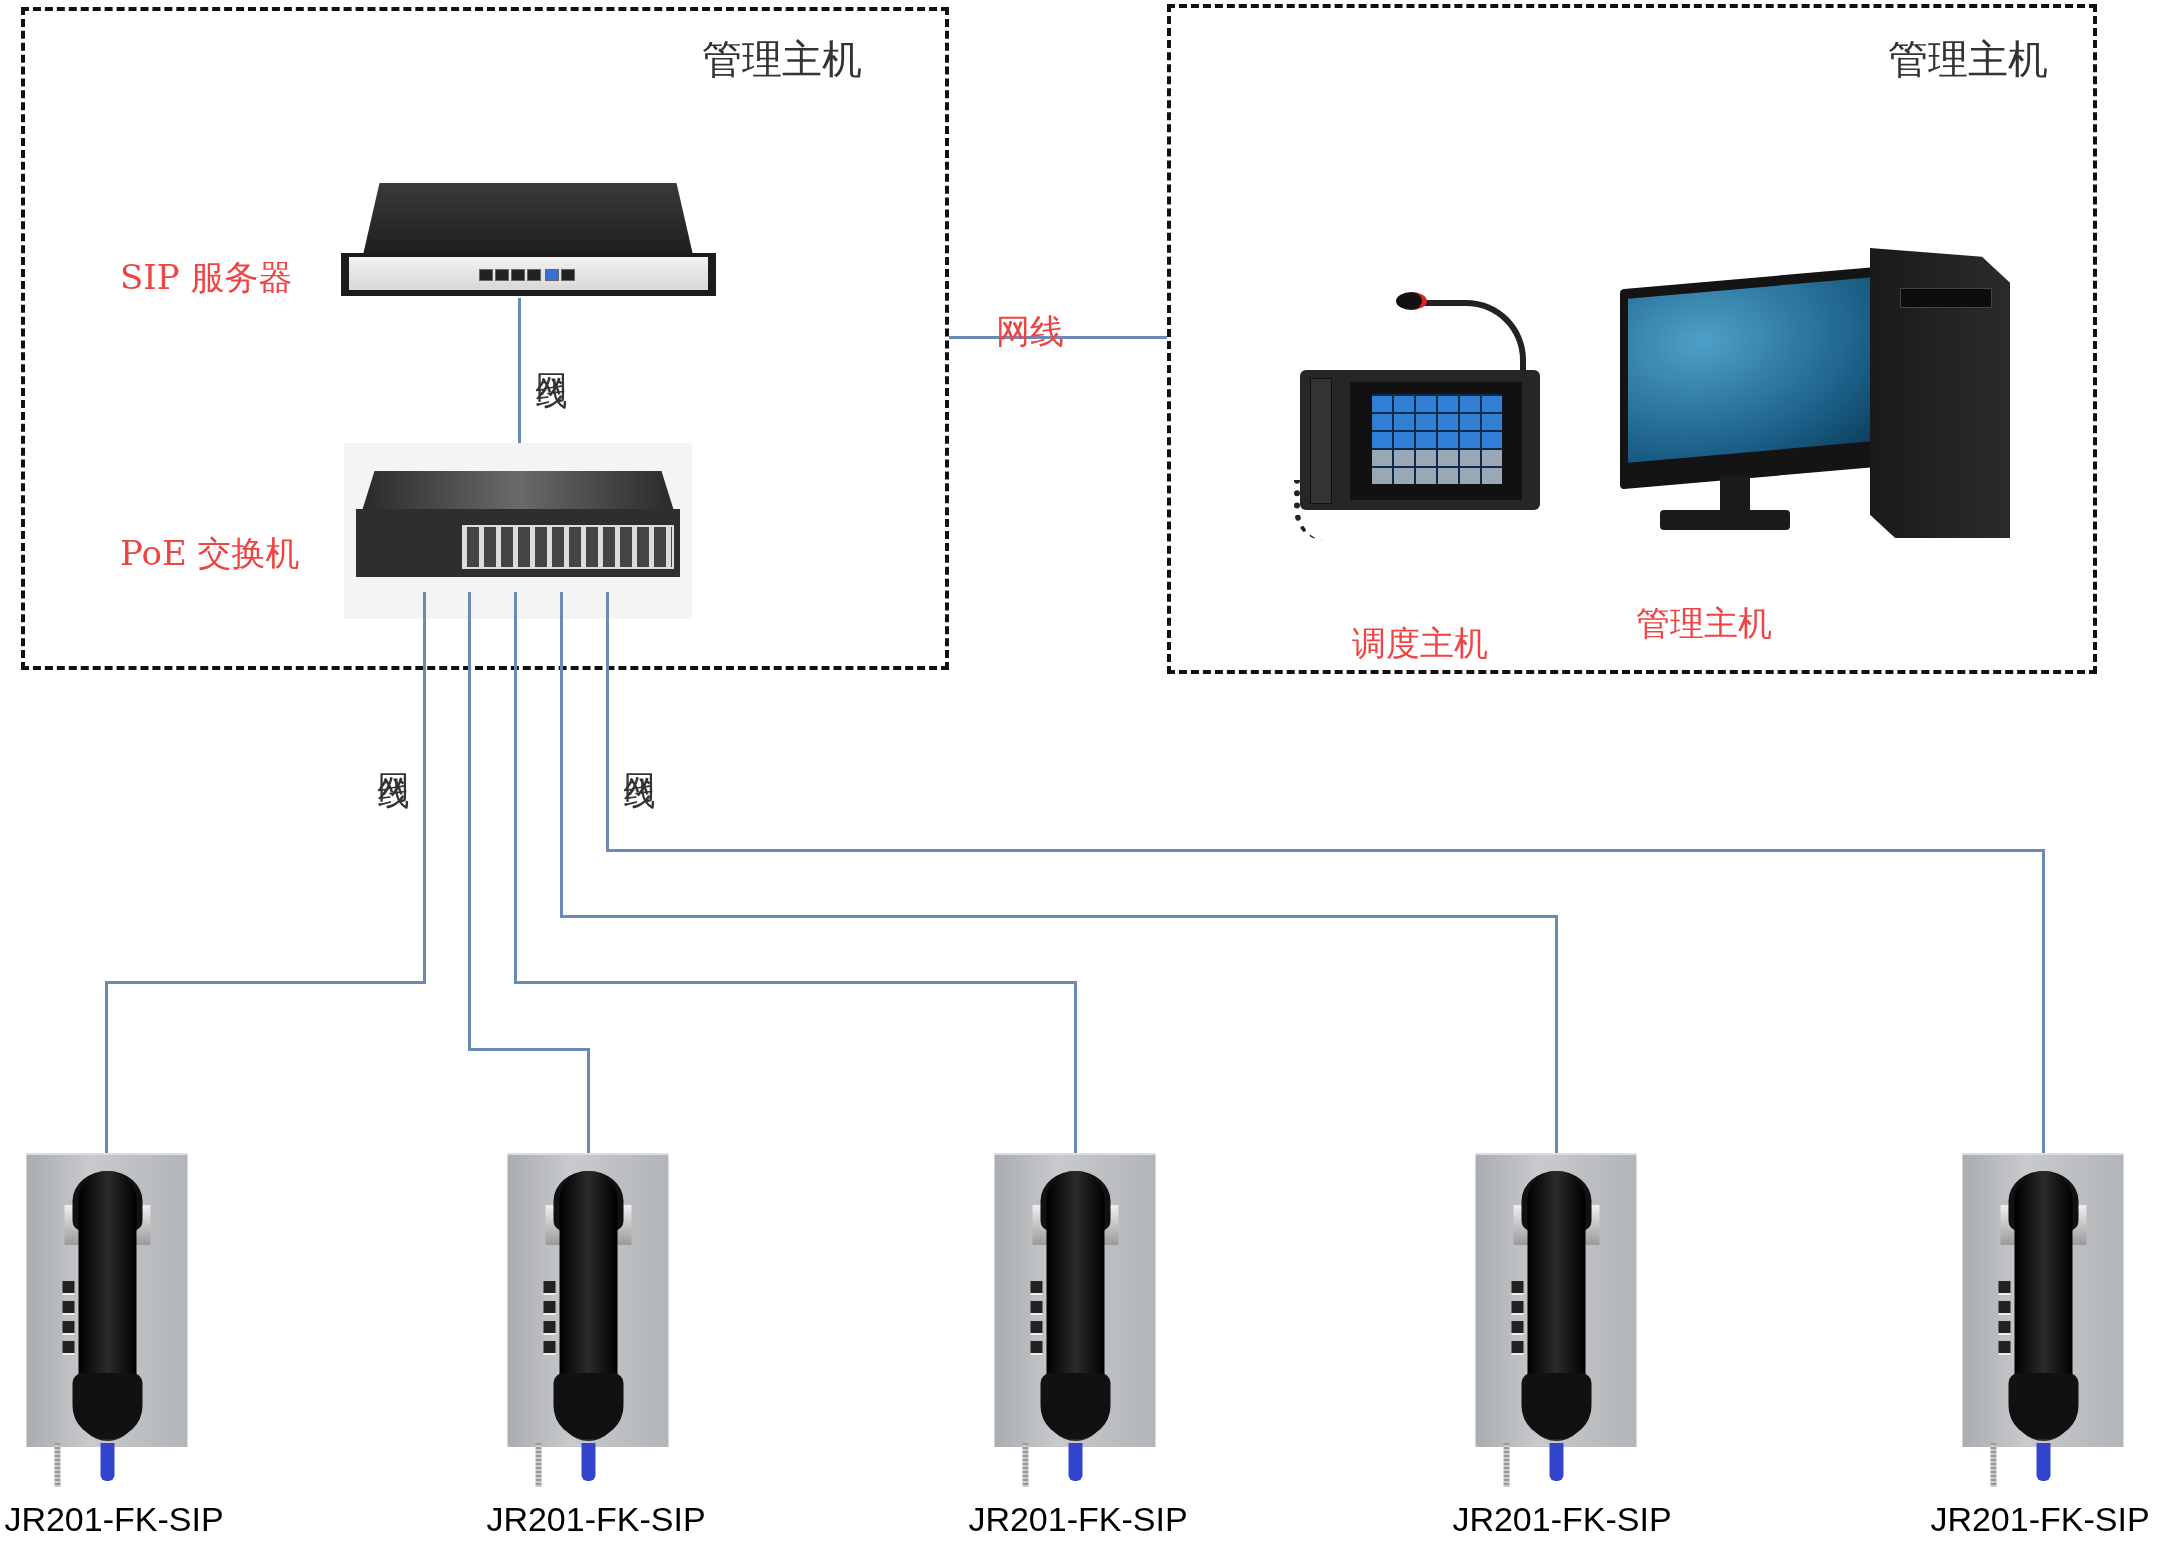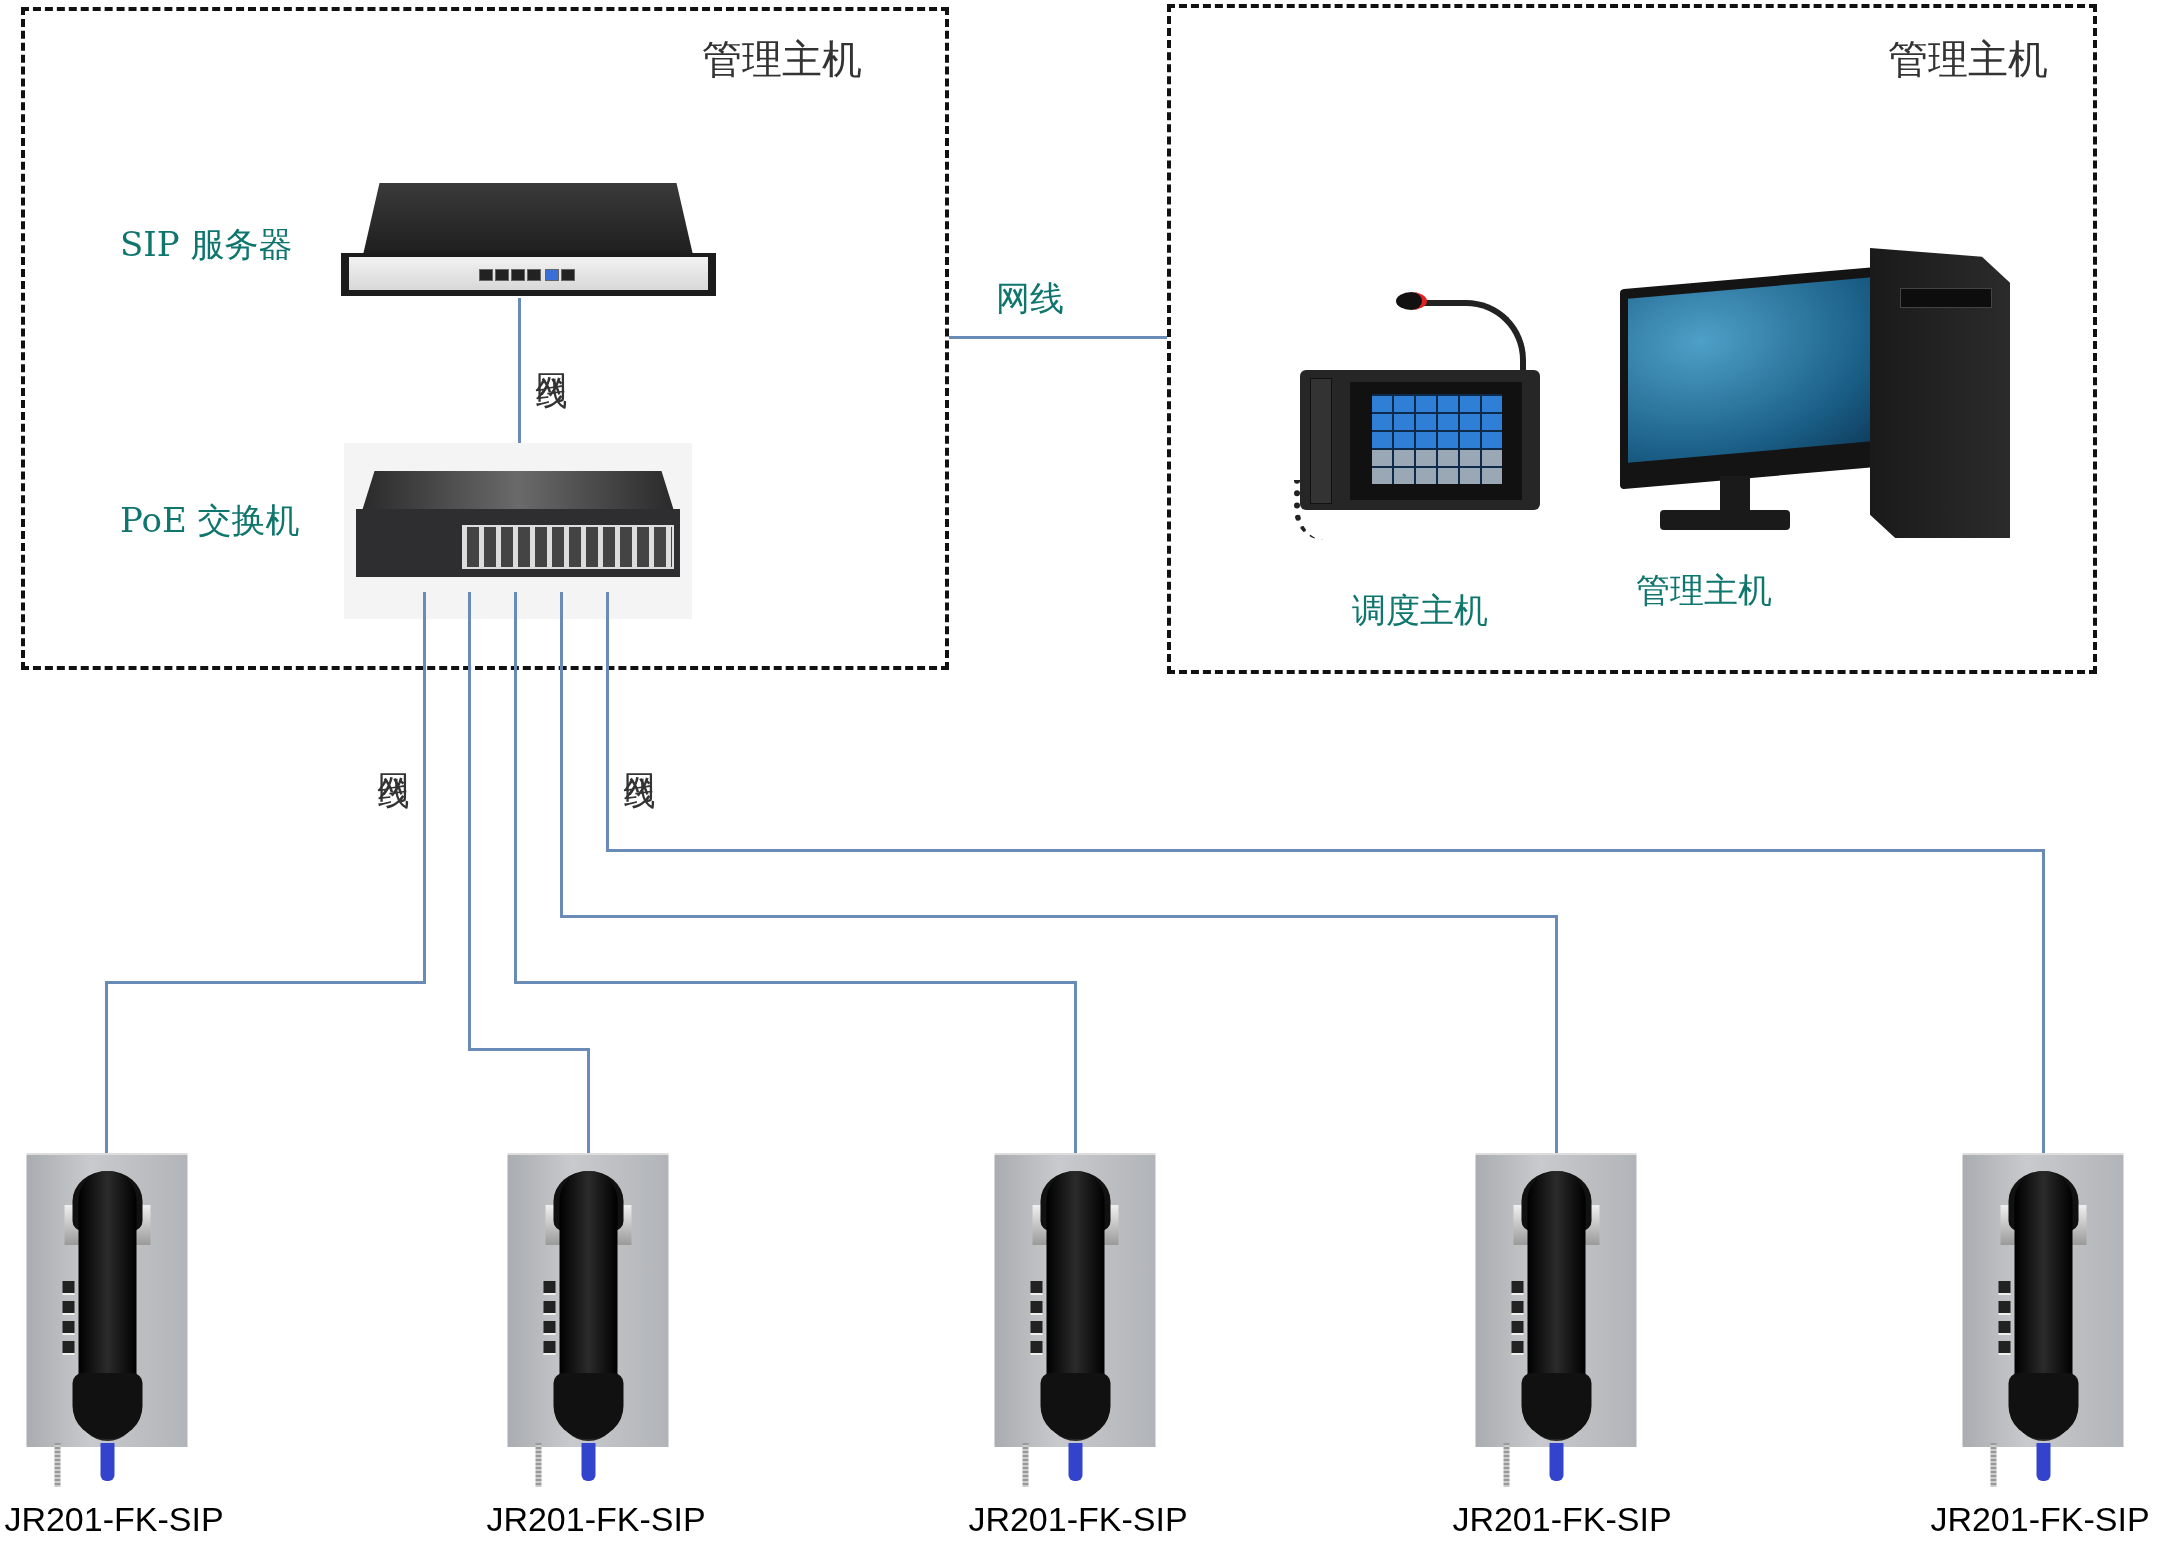--- a/index.html
+++ b/index.html
@@ -1,20 +1,20 @@
 <!DOCTYPE html>
 <html><head>
 <meta charset="utf-8">
 <style>
   html, body { margin:0; padding:0; background:#ffffff; }
   body { width:2158px; height:1544px; position:relative; overflow:hidden;
          font-family:"DejaVu Serif", serif; color:#333; }
   .zone { position:absolute; border:4px dashed #111; box-sizing:border-box; }
   .zone-title { position:absolute; font-size:40px; color:#333; white-space:nowrap; }
-  .dev-label { position:absolute; font-size:34px; color:#0f766e; white-space:nowrap; }
+  .dev-label { position:absolute; font-size:34px; color:#ef4444; white-space:nowrap;margin-top:33px; }
   .line { position:absolute; background:#6a8bb5; }
   .vtext { position:absolute; font-size:32px; color:#333; writing-mode:vertical-rl; letter-spacing:4px; }
   .phone-label { position:absolute; font-family:"Liberation Sans", sans-serif; font-size:34px; color:#000; white-space:nowrap; transform:translateX(-50%); }
 
   
   .server { position:absolute; left:341px; top:183px; width:375px; height:113px; }
   .server .top { position:absolute; left:22px; top:0; width:330px; height:72px;
                  background:linear-gradient(#3a3a3a,#1e1e1e); clip-path:polygon(5% 0,95% 0,100% 100%,0 100%); }
   .server .front { position:absolute; left:0; top:70px; width:375px; height:43px; background:#1c1c1c; }
   .server .panel { position:absolute; left:8px; top:4px; right:8px; bottom:6px; background:linear-gradient(#f2f2f2,#d8d8d8); }

